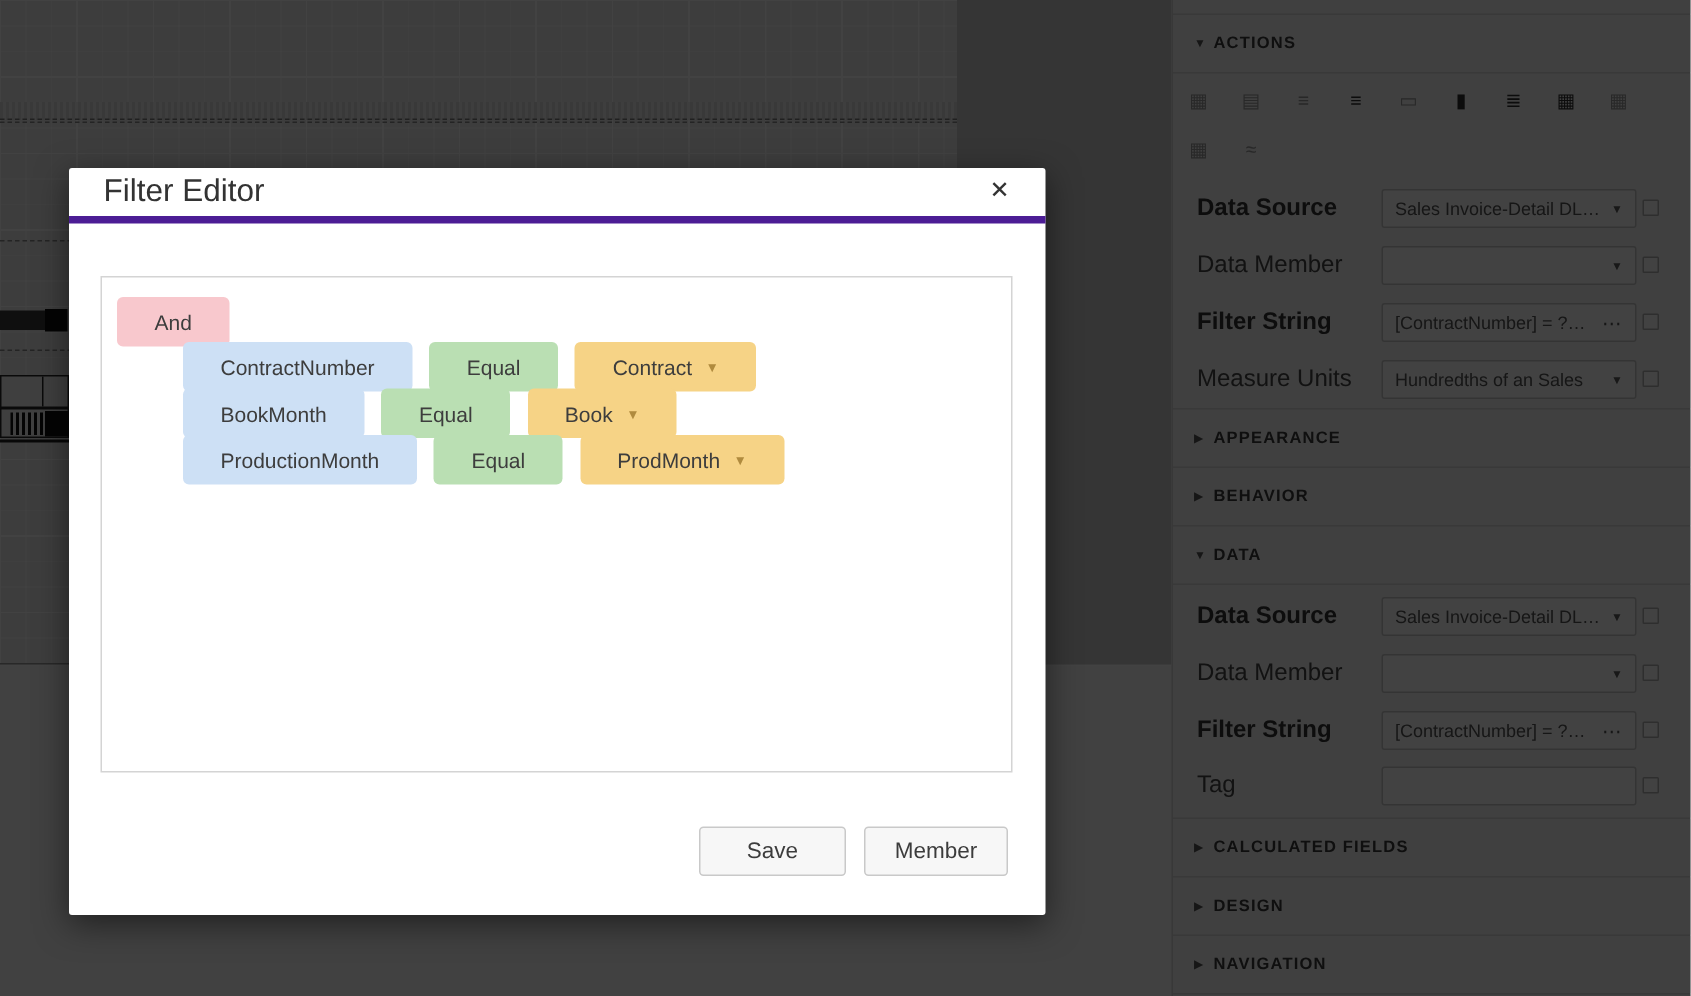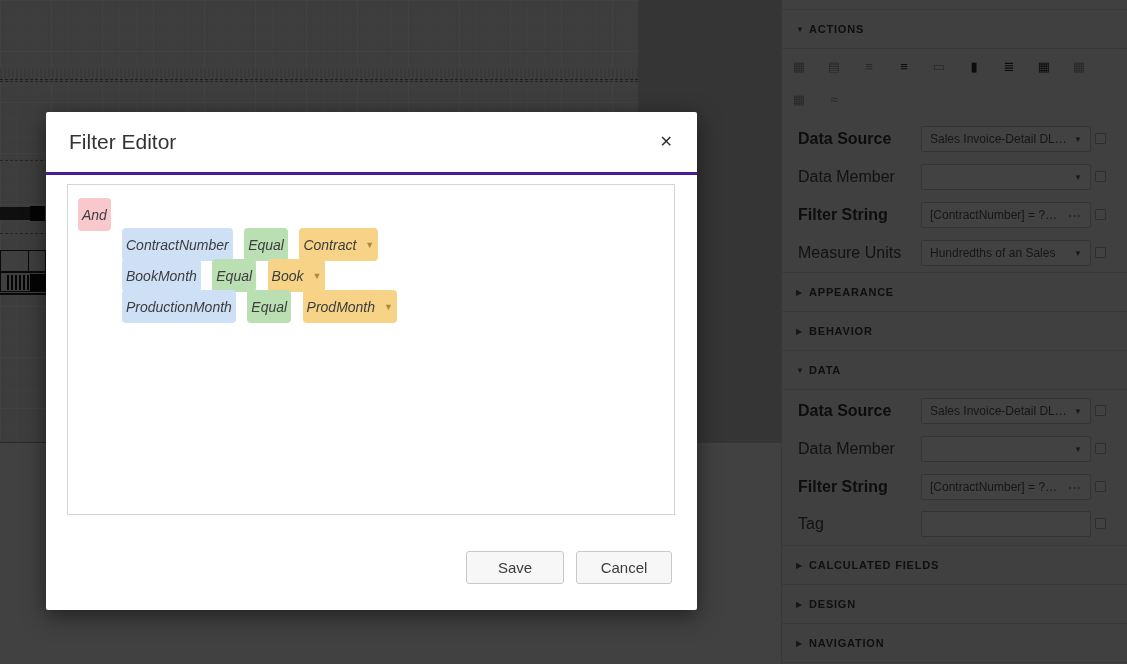--- a/index.html
+++ b/index.html
@@ -77,33 +77,33 @@
 
   
   .overlay { position:absolute; inset:0; background:rgba(0,0,0,0.74); z-index:10; }
 
   
   .dialog {
     position:absolute; left:46px; top:112px; width:651px; height:498px;
     background:#fff; border-radius:2px; z-index:20;
     box-shadow:0 6px 22px rgba(0,0,0,.5);
   }
-  .dialog-header { position:relative; height:63px; border-bottom:3px solid #4c1d95; }
+  .dialog-header { position:relative; height:37px; border-bottom:5px solid #4c1d95; }
   .dialog-title { position:absolute; left:23px; top:50%; transform:translateY(-50%);
     font-size:21px; font-weight:400; color:#333; }
   .dialog-close { position:absolute; right:20px; top:50%; transform:translateY(-50%);
     font-size:16px; color:#333; cursor:pointer; padding:4px; line-height:1; }
 
   .filter-box {
     position:absolute; left:21px; top:72px; width:608px; height:331px;
     border:1px solid #d4d4d4; background:#fff;
   }
   .badge {
-    display:inline-flex; align-items:center; height:33px; padding:0 4px;
-    border-radius:4px; font-size:14px; color:#3d3d3d; cursor:pointer; white-space:nowrap;font-style:italic;
+    display:inline-flex; align-items:center; height:33px; padding:0 25px;
+    border-radius:4px; font-size:14px; color:#3d3d3d; cursor:pointer; white-space:nowrap;
   }
   .badge-group { position:absolute; left:10px; top:13px; background:#f8c8cd; }
   .cond-row { position:absolute; left:54px; white-space:nowrap; }
   .badge.field { background:#cde0f5; margin-right:7px; }
   .badge.op    { background:#badfb3; margin-right:7px; }
   .badge.val   { background:#f6d386;text-align:right; }
   .badge.val .caret { font-size:9px; color:#b08b3e; margin-left:9px; }
 
   .dlg-btn {
     position:absolute; top:439px; height:33px;
@@ -303,16 +303,16 @@
         <span class="badge field">ProductionMonth</span>
         <span class="badge op">Equal</span>
         <span class="badge val">
           <span>ProdMonth</span>
           <span class="caret">▼</span>
         </span>
       </div>
     </div>
 
     <div class="dlg-btn btn-save">Save</div>
-    <div class="dlg-btn btn-cancel">Cancel</div>
+    <div class="dlg-btn btn-cancel">Member</div>
   </div>
 
 </div>
 
 </body></html>

